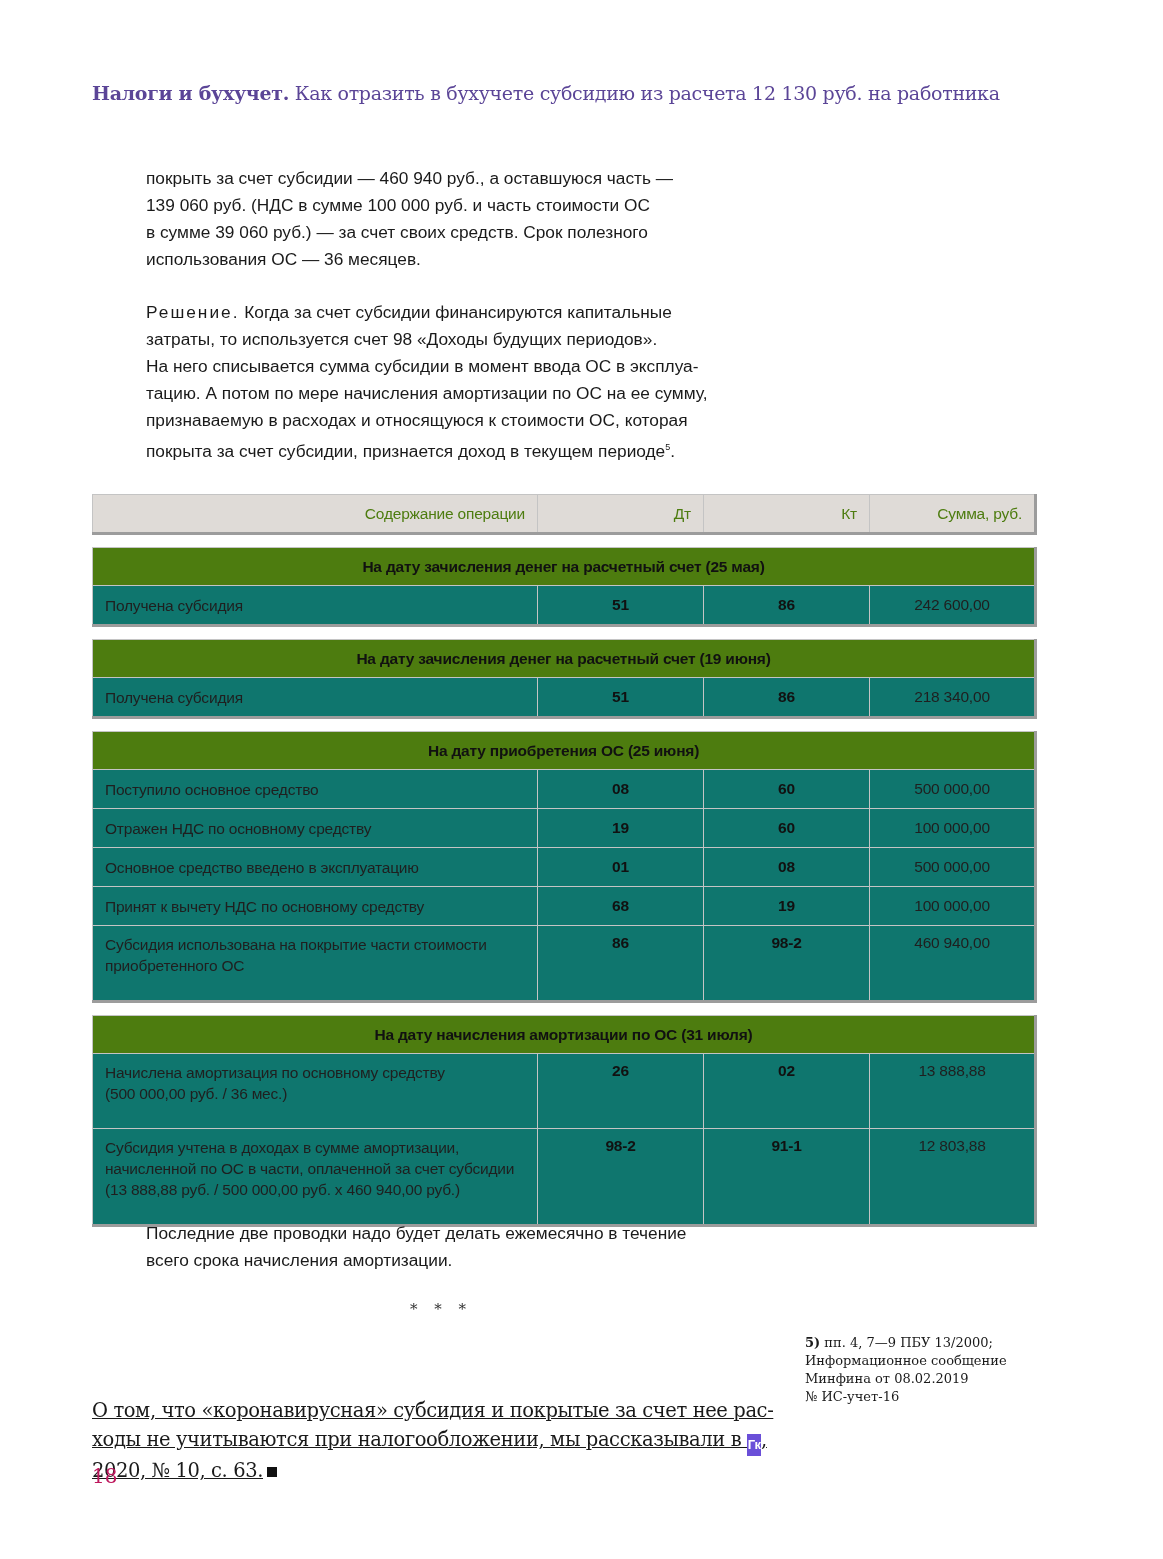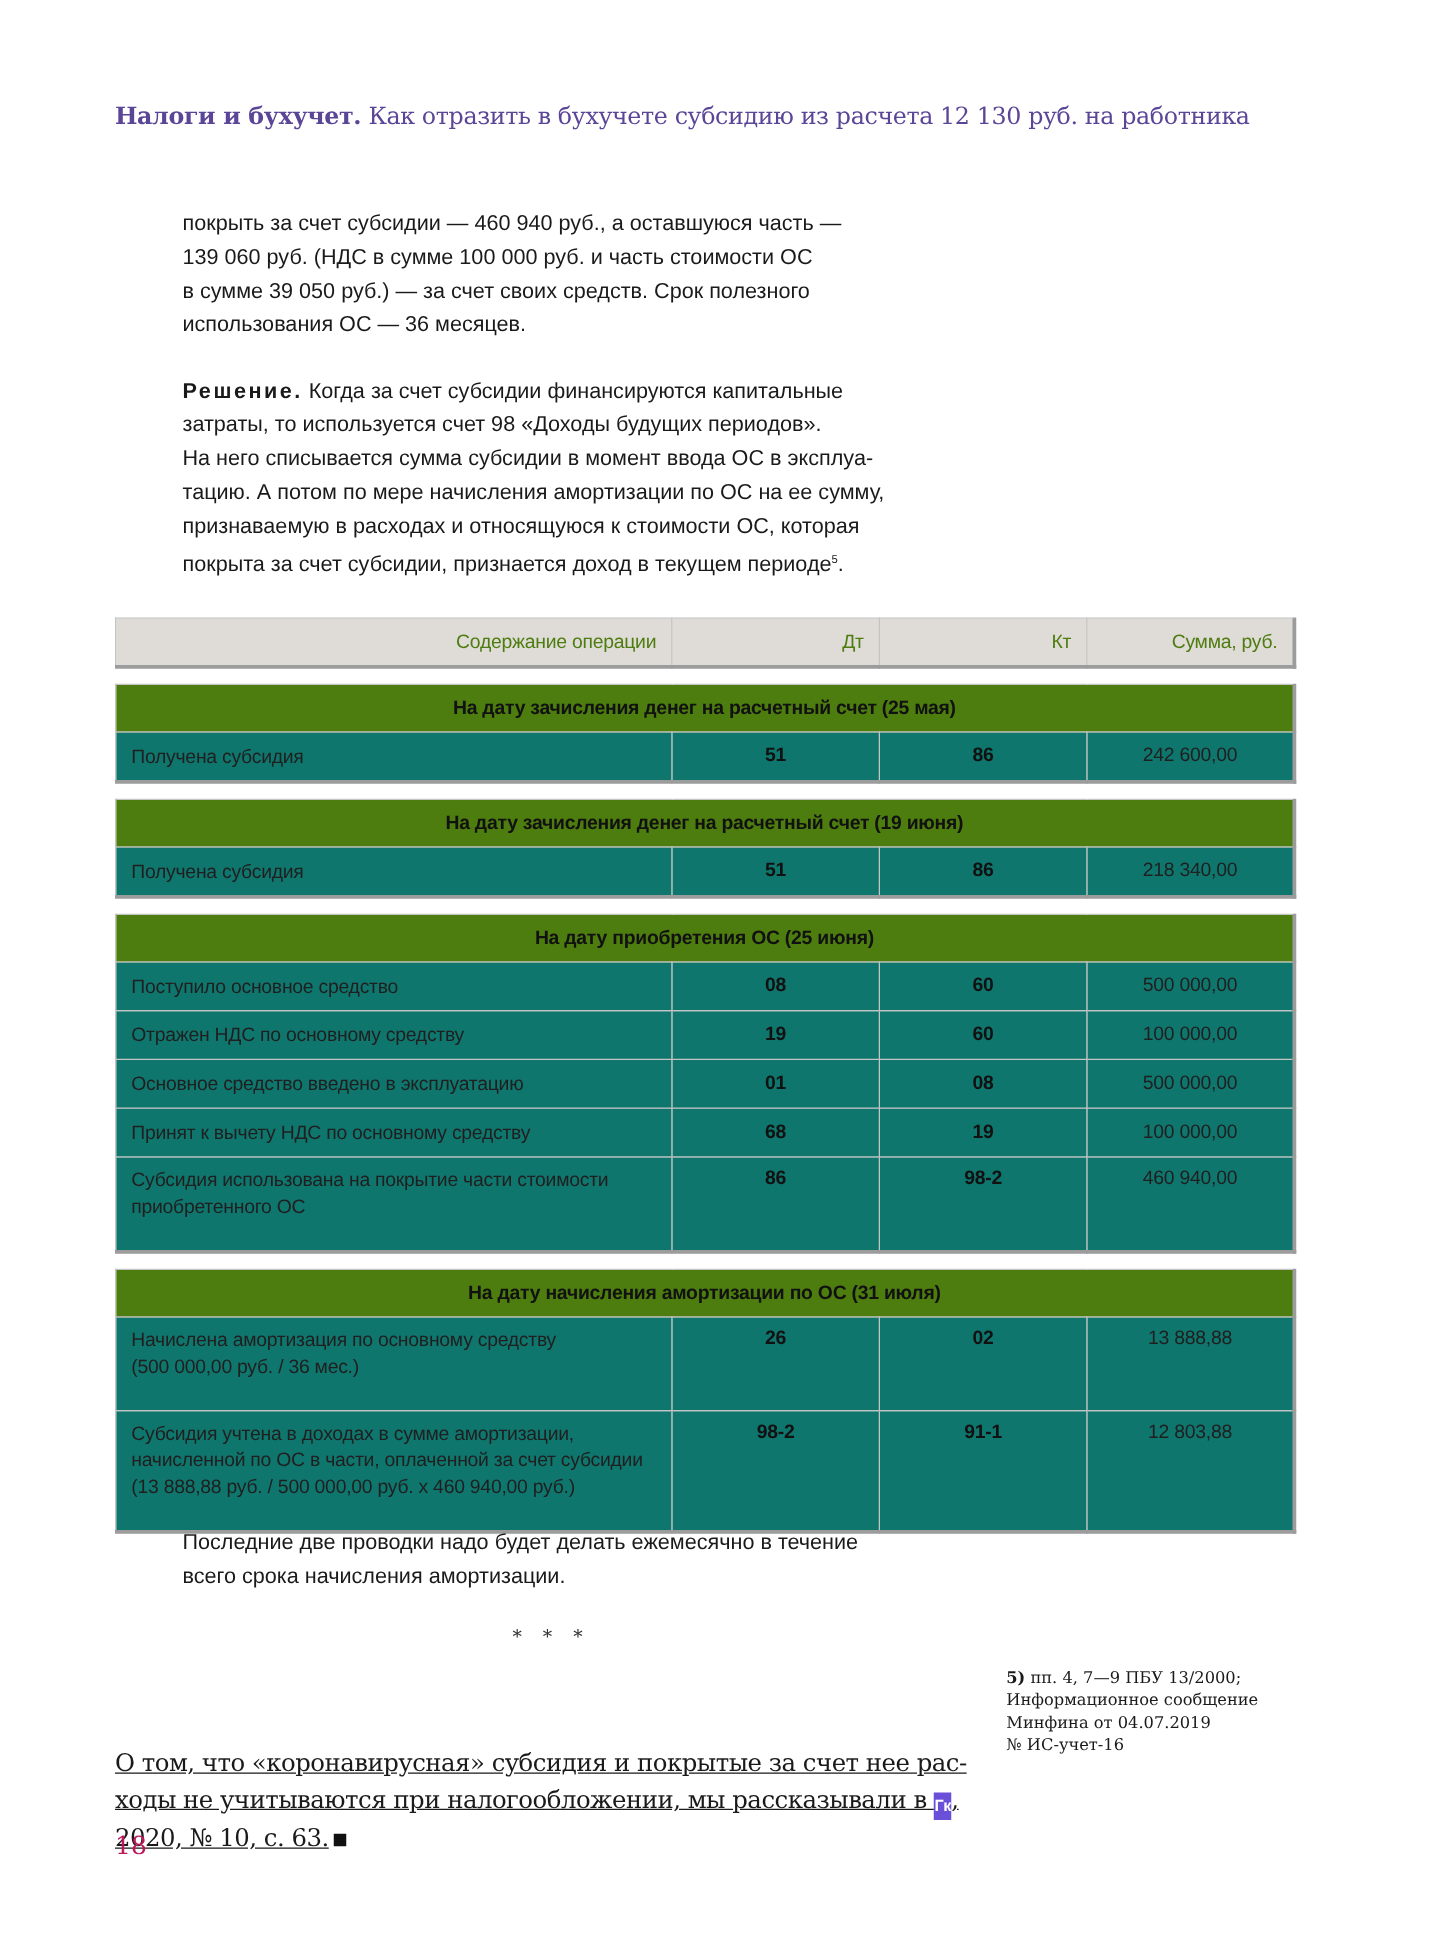--- a/index.html
+++ b/index.html
@@ -13,21 +13,21 @@
   .running-head .rh-bold { font-weight: bold; }
 
   .body-sans {
     position: absolute; left: 146px; width: 640px;
     font-family: "Liberation Sans", sans-serif; font-size: 17.3px; line-height: 27px;
     color: #1a1a1a;
   }
   .body-sans p { margin: 0; }
   .p1 { top: 165px; }
   .p2 { top: 299px; }
-  .solution-label { font-weight: bold; letter-spacing: 2px; text-align: center; }
+  .solution-label { font-weight: normal; letter-spacing: 2px; text-align: center; }
   sup.fn { font-size: 9px; vertical-align: 7px; }
 
   
   .ledger { position: absolute; left: 92px; top: 494px; width: 948px; font-family: "Liberation Sans", sans-serif; }
   .tbl {
     width: 945px; border-collapse: collapse; table-layout: fixed;
     border-left: 1px solid #b8b8b8; border-top: 1px solid #b8b8b8;
     border-right: 3px solid #9c9c9c; border-bottom: 3px solid #9c9c9c;
     margin-bottom: 12px;
   }
@@ -84,21 +84,21 @@
 <body>
 
 <div class="running-head">
   <span class="rh-bold">Налоги и бухучет.</span>
   <span>Как отразить в бухучете субсидию из расчета 12 130 руб. на работника</span>
 </div>
 
 <div class="body-sans p1">
   <p>покрыть за счет субсидии — 460 940 руб., а оставшуюся часть —</p>
   <p>139 060 руб. (НДС в сумме 100 000 руб. и часть стоимости ОС</p>
-  <p>в сумме 39 050 руб.) — за счет своих средств. Срок полезного</p>
+  <p>в сумме 39 060 руб.) — за счет своих средств. Срок полезного</p>
   <p>использования ОС — 36 месяцев.</p>
 </div>
 
 <div class="body-sans p2">
   <p><span class="solution-label">Решение.</span><span> Когда за счет субсидии финансируются капитальные</span></p>
   <p>затраты, то используется счет 98 «Доходы будущих периодов».</p>
   <p>На него списывается сумма субсидии в момент ввода ОС в эксплуа-</p>
   <p>тацию. А потом по мере начисления амортизации по ОС на ее сумму,</p>
   <p>признаваемую в расходах и относящуюся к стоимости ОС, которая</p>
   <p><span>покрыта за счет субсидии, признается доход в текущем периоде</span><sup class="fn">5</sup><span>.</span></p>
@@ -253,17 +253,17 @@
 
 <div class="closing">
   <p>О том, что «коронавирусная» субсидия и покрытые за счет нее рас-</p>
   <p><span>ходы не учитываются при налогообложении, мы рассказывали в </span><span class="gk-badge">Гк</span><span>,</span></p>
   <p><span>2020, № 10, с. 63.</span><span class="end-mark"></span></p>
 </div>
 
 <div class="footnote">
   <div><span class="fn-num">5)</span><span> пп. 4, 7—9 ПБУ 13/2000;</span></div>
   <div>Информационное сообщение</div>
-  <div>Минфина от 04.07.2019</div>
+  <div>Минфина от 08.02.2019</div>
   <div>№ ИС-учет-16</div>
 </div>
 
 <div class="page-number">18</div>
 
 </body></html>

